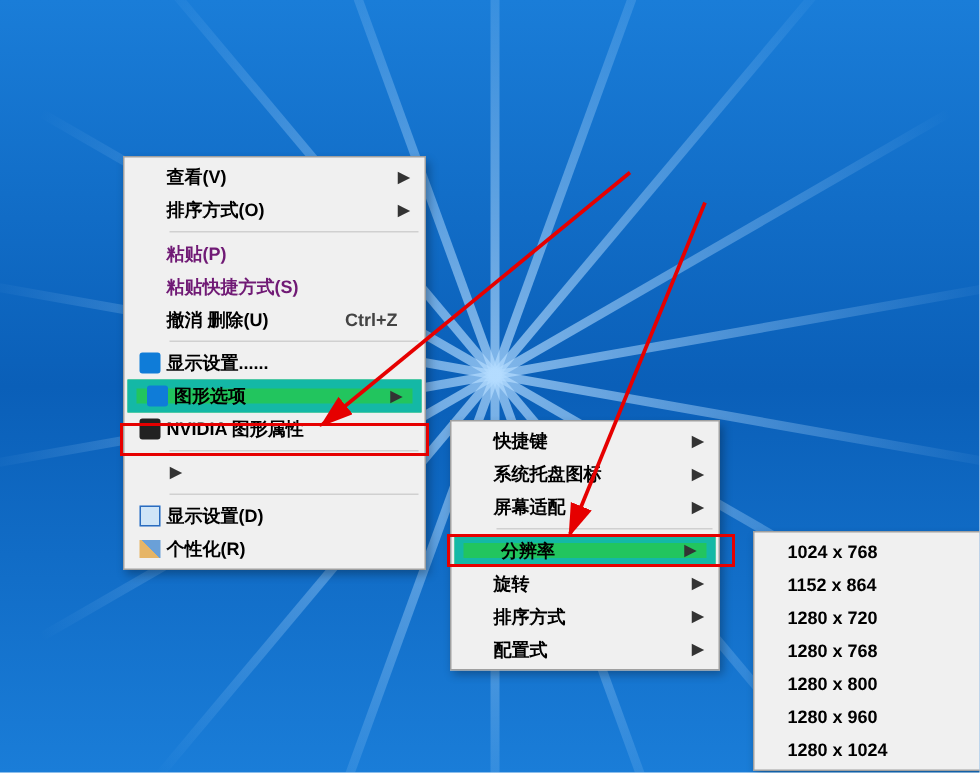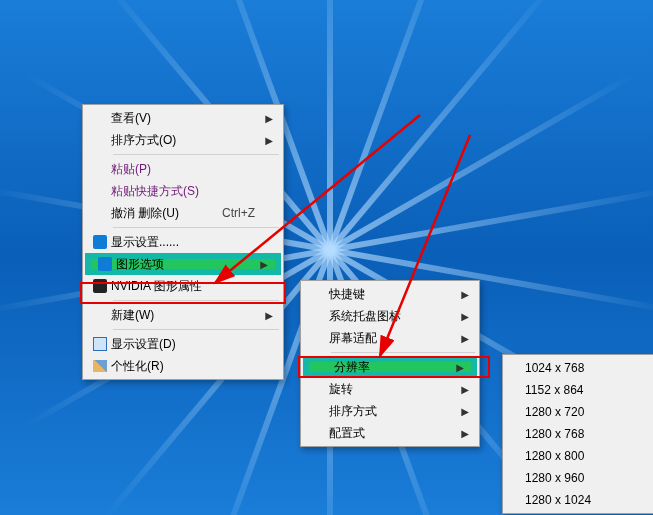--- a/index.html
+++ b/index.html
@@ -26,20 +26,21 @@
       top: -100px;
       transform-origin: center center;
     }
     .menu {
       position: absolute;
       background: #f0f0f0;
       border: 1px solid #a0a0a0;
       box-shadow: 2px 3px 6px rgba(0,0,0,0.3);
       padding: 2px;
       min-width: 180px;
+      font-weight: bold;
     }
     .menu-item {
       display: flex;
       align-items: center;
       padding: 3px 8px 3px 4px;
       cursor: default;
       white-space: nowrap;
       height: 22px;
     }
     .menu-item.highlighted {
@@ -58,21 +59,21 @@
     .menu-item .label {
       flex: 1;
       color: #000;
     }
     .menu-item.disabled .label {
       color: #701a75;
     }
     .menu-item .shortcut {
       color: #444;
       margin-left: 20px;
-      margin-right: 18px;
+      margin-right: 8px;
     }
     .menu-item .arrow {
       width: 10px;
       text-align: right;
       color: #333;
       font-size: 10px;
     }
     .menu-item .arrow.empty { visibility: hidden; }
     .separator {
       height: 1px;
@@ -159,21 +160,20 @@
   <div class="menu-item">
     <span class="icon-slot">
         <span class="ic-nvidia"></span>
       </span>
     <span class="label">NVIDIA 图形属性</span>
     <span class="arrow empty">▶</span>
   </div>
   <div class="separator"></div>
   <div class="menu-item">
     <span class="icon-slot"></span>
-    <span class="label">新建(W)</span>
     <span class="arrow">▶</span>
   </div>
   <div class="separator"></div>
   <div class="menu-item">
     <span class="icon-slot">
         <span class="ic-monitor"></span>
       </span>
     <span class="label">显示设置(D)</span>
     <span class="arrow empty">▶</span>
   </div>

